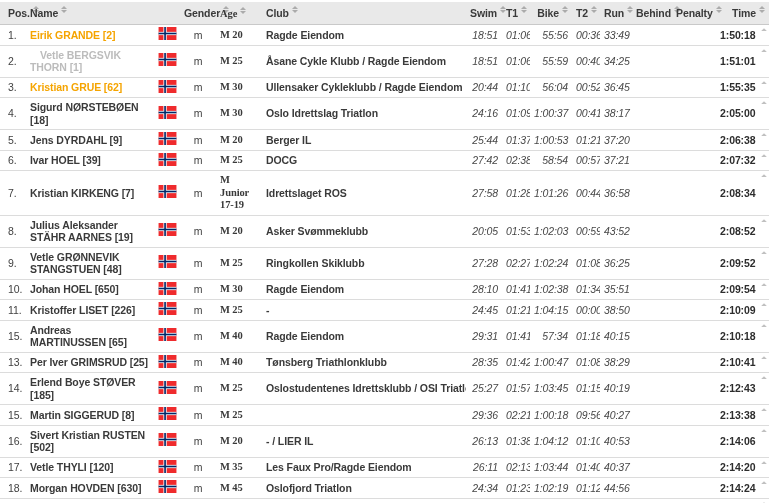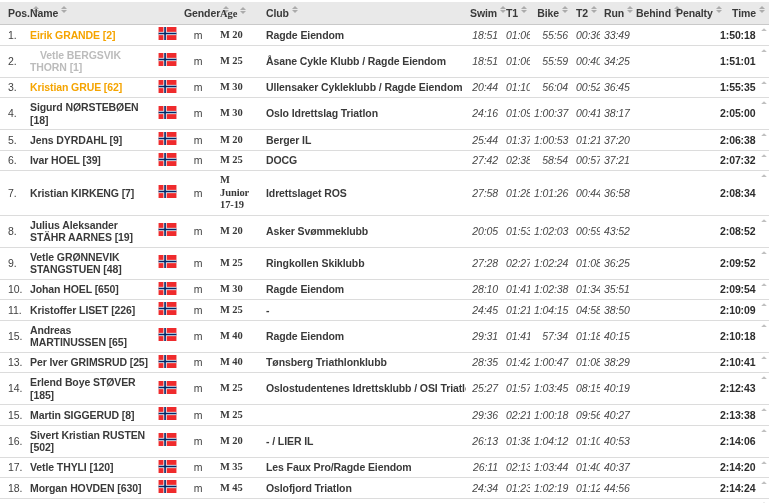--- a/index.html
+++ b/index.html
@@ -319,21 +319,21 @@
                 <rect y="6" width="22" height="4" fill="#ffffff"></rect>
                 <rect x="7" width="2" height="16" fill="#002868"></rect>
                 <rect y="7" width="22" height="2" fill="#002868"></rect>
               </svg></span></td>
           <td class="c-gender">m</td>
           <td class="c-age">M 25</td>
           <td class="c-club">-</td>
           <td class="c-swim">24:45</td>
           <td class="c-t1">01:21</td>
           <td class="c-bike">1:04:15</td>
-          <td class="c-t2">04:58</td>
+          <td class="c-t2">00:00</td>
           <td class="c-run">38:50</td>
           <td class="c-behind"></td>
           <td class="c-penalty"></td>
           <td class="c-time"><span>2:10:09</span><span class="expand-icon"></span></td>
         </tr>
         <tr>
           <td class="c-pos">15.</td>
           <td class="c-name"><span class="nm name-normal">Andreas MARTINUSSEN [65]</span></td>
           <td class="c-flag"><span class="flag"><svg width="21" height="13" viewBox="0 0 22 16" xmlns="http://www.w3.org/2000/svg">
                 <rect width="22" height="16" fill="#EF2B2D"></rect>
@@ -385,21 +385,21 @@
                 <rect y="6" width="22" height="4" fill="#ffffff"></rect>
                 <rect x="7" width="2" height="16" fill="#002868"></rect>
                 <rect y="7" width="22" height="2" fill="#002868"></rect>
               </svg></span></td>
           <td class="c-gender">m</td>
           <td class="c-age">M 25</td>
           <td class="c-club">Oslostudentenes Idrettsklubb / OSI Triatlon</td>
           <td class="c-swim">25:27</td>
           <td class="c-t1">01:57</td>
           <td class="c-bike">1:03:45</td>
-          <td class="c-t2">08:15</td>
+          <td class="c-t2">01:15</td>
           <td class="c-run">40:19</td>
           <td class="c-behind"></td>
           <td class="c-penalty"></td>
           <td class="c-time"><span>2:12:43</span><span class="expand-icon"></span></td>
         </tr>
         <tr>
           <td class="c-pos">15.</td>
           <td class="c-name"><span class="nm name-normal">Martin SIGGERUD [8]</span></td>
           <td class="c-flag"><span class="flag"><svg width="21" height="13" viewBox="0 0 22 16" xmlns="http://www.w3.org/2000/svg">
                 <rect width="22" height="16" fill="#EF2B2D"></rect>

